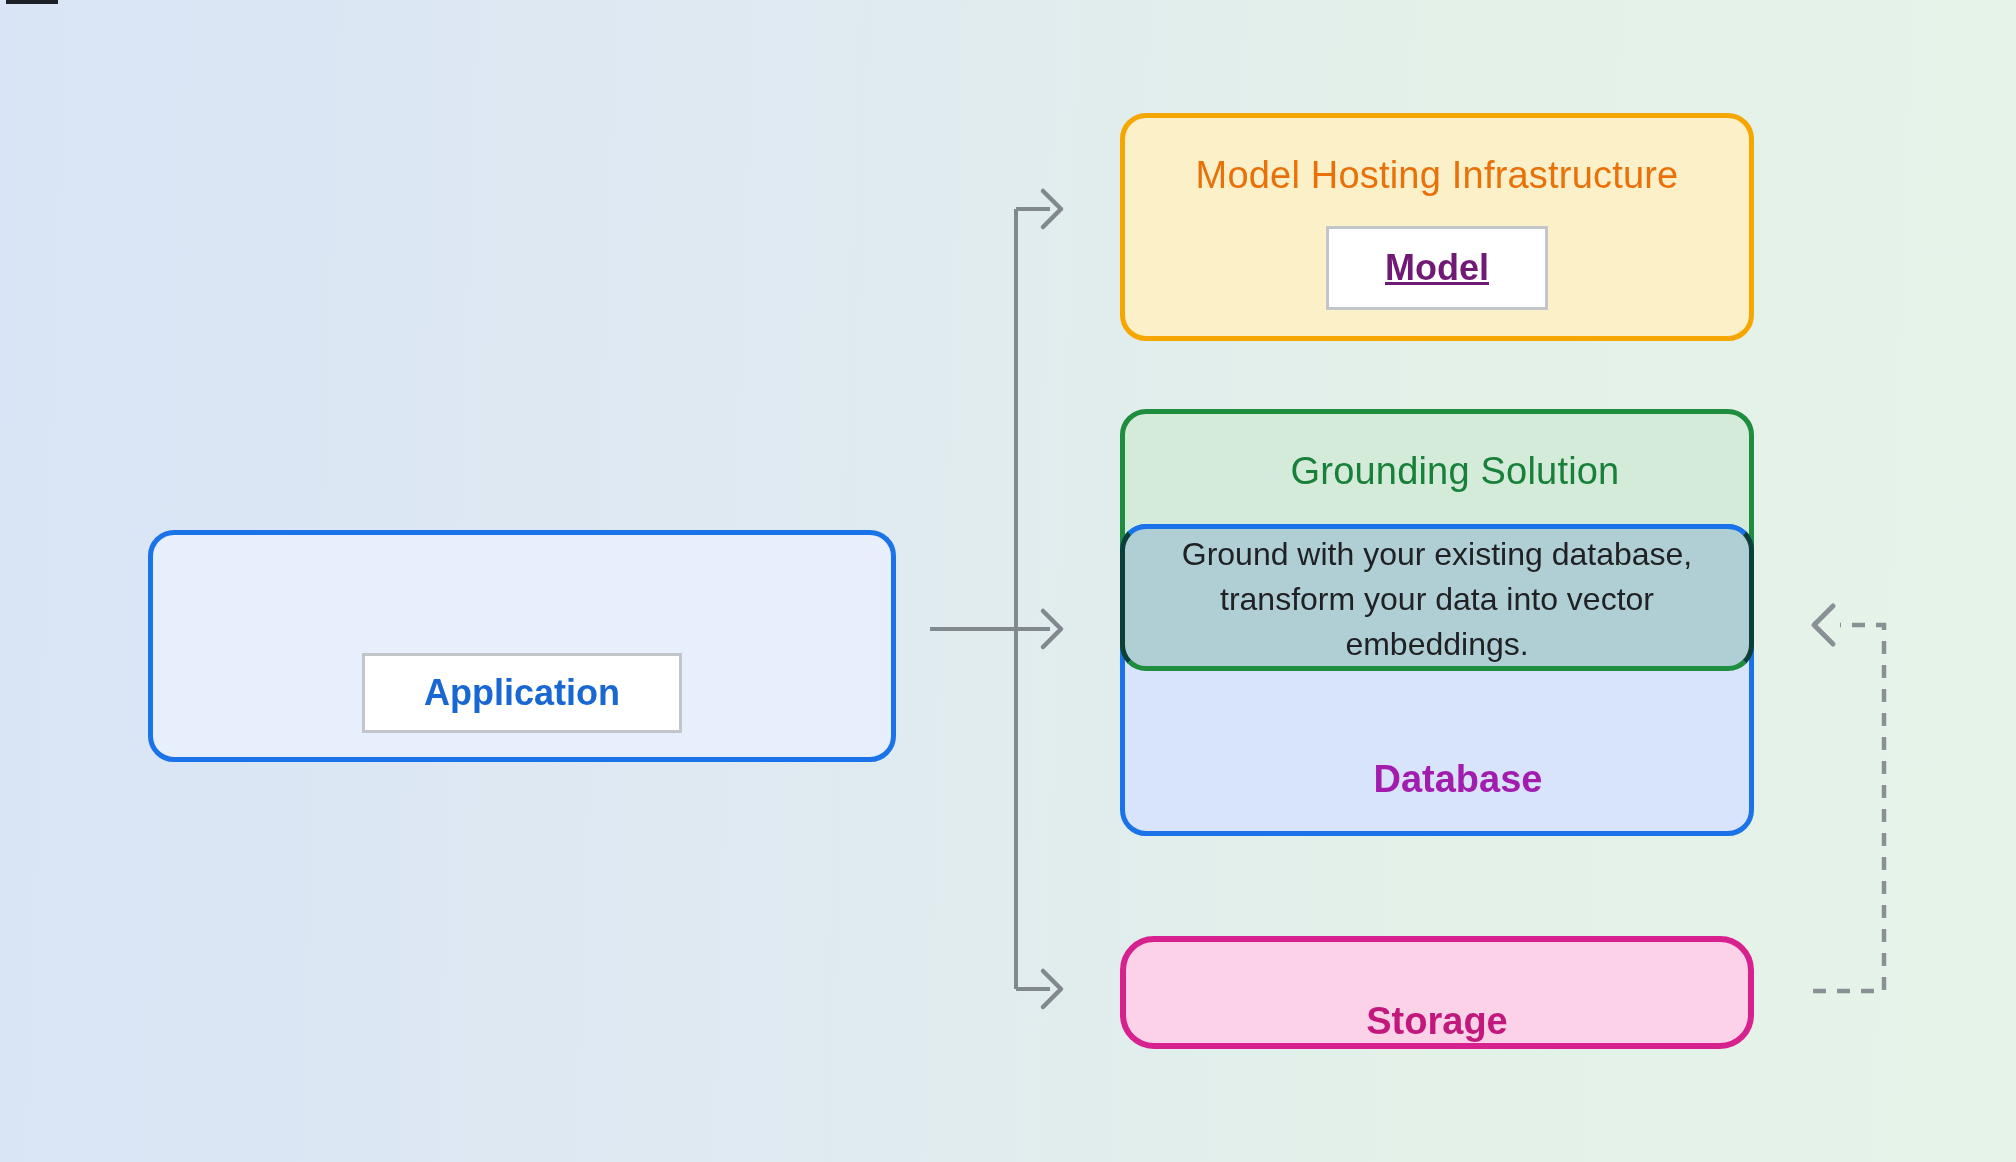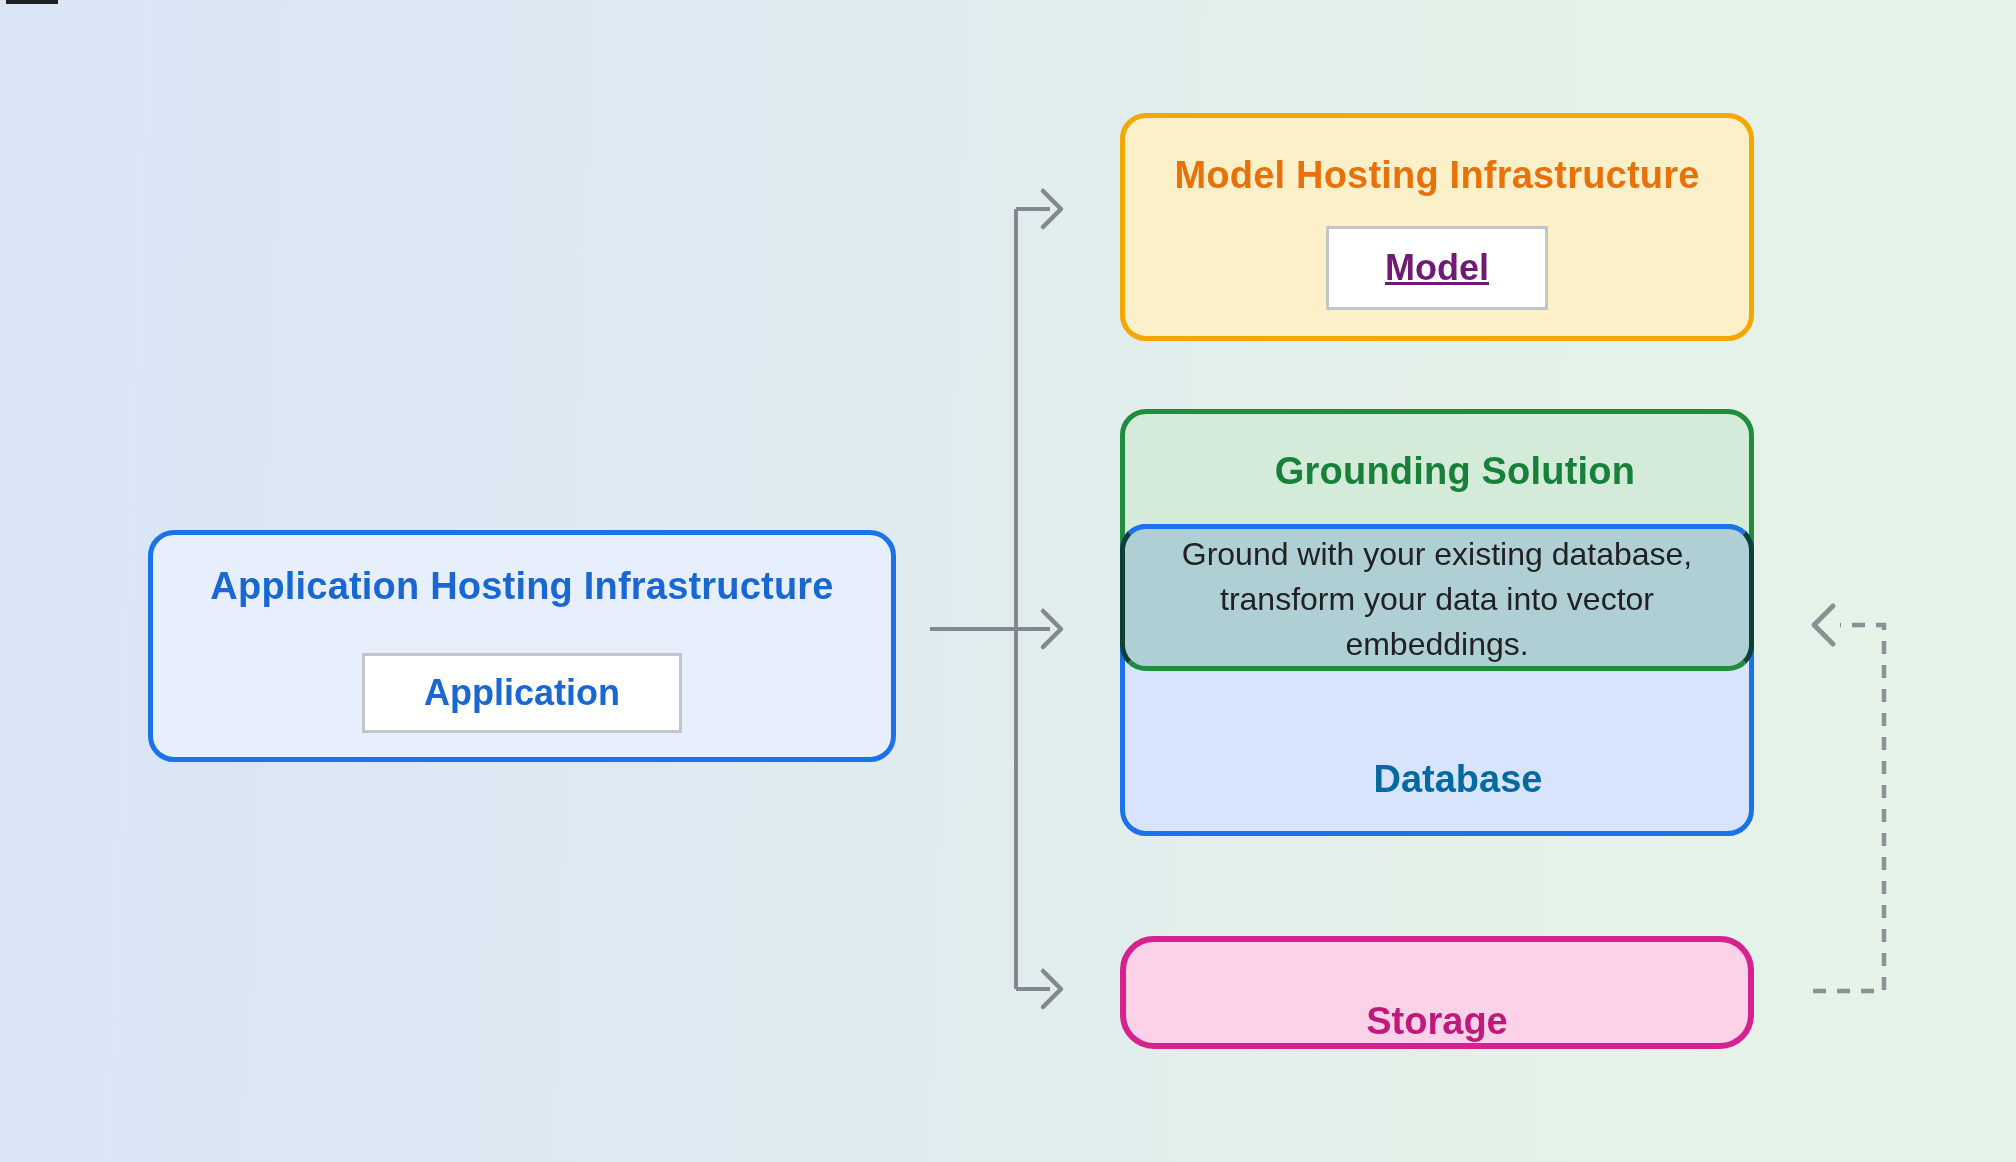--- a/index.html
+++ b/index.html
@@ -14,32 +14,32 @@
   .app-box      { left:148px;  top:530px; width:748px; height:232px; background:#E8EFFC; border:5px solid #1A73E8; border-radius:26px; z-index:1; }
   .model-box    { left:1120px; top:113px; width:634px; height:228px; background:#FBF0C8; border:5px solid #F6A600; border-radius:26px; z-index:1; }
   .grounding-box{ left:1120px; top:409px; width:634px; height:311px; background:#D4EBDA; border:5px solid #1E8E3E; border-radius:26px; z-index:2; }
   .database-box { left:1120px; top:524px; width:634px; height:312px; background:#D7E4FC; border:5px solid #1A73E8; border-radius:26px; z-index:3; }
   .overlap-box  { left:1120px; top:524px; width:634px; height:147px; background:#B0CFD4;
                   border:5px solid #0B4038; border-top-color:#1A73E8; border-bottom-color:#1E8E3E;
                   border-radius:26px; z-index:4; display:flex; align-items:center; justify-content:center; }
   .storage-box  { left:1120px; top:936px; width:634px; height:113px; background:#FBD2E8; border:6px solid #D6218F; border-radius:34px;
                   z-index:1; display:flex; align-items:flex-end; justify-content:center; }
 
-  .box-title { position:absolute; left:0; right:0; text-align:center; font-weight:bold; font-size:38px; letter-spacing:0.2px; }
+  .box-title { position:absolute; left:0; right:0; text-align:center; font-weight:normal; font-size:38px; letter-spacing:0.2px; }
   .app-box .box-title       { top:30px; color:#1967D2; }
   .model-box .box-title     { top:36px; color:#E8710A; }
   .grounding-box .box-title { top:36px; color:#188038;margin-left:36px; }
 
   .chip { position:absolute; left:50%; transform:translateX(-50%); background:#FFFFFF; border:3px solid #C2C6CA;
           display:flex; align-items:center; justify-content:center; font-weight:bold; font-size:36px; }
   .app-box .chip   { top:118px; width:314px; height:74px; color:#1967D2; }
   .model-box .chip { top:108px; width:216px; height:78px; color:#701a75;text-decoration:underline; }
 
   .overlap-text { width:580px; text-align:center; font-size:32px; line-height:45px; color:#202124; margin-top:4px; }
-  .db-label { position:absolute; left:0; right:0; bottom:30px; text-align:center; font-size:38px; font-weight:bold; color:#0369a1;padding-left:42px; }
+  .db-label { position:absolute; left:0; right:0; bottom:30px; text-align:center; font-size:38px; font-weight:bold; color:#a21caf;padding-left:42px; }
   .storage-label { font-size:38px; font-weight:bold; color:#C2187B; }
 
   .corner-artifact { position:absolute; left:6px; top:0; width:52px; height:4px; background:#1D2125; z-index:5; }
 </style>
 </head>
 <body>
 
 <div class="canvas">
 
   <svg class="arrows" width="2016" height="1162" viewBox="0 0 2016 1162">
@@ -54,21 +54,20 @@
       <path d="M 1043 191 L 1061 209 L 1043 227"></path>
       <path d="M 1043 611 L 1061 629 L 1043 647"></path>
       <path d="M 1043 971 L 1061 989 L 1043 1007"></path>
     </g>
 
     <path d="M 1813 991 H 1884 V 625 H 1840" stroke="#8A9195" stroke-width="4.5" fill="none" stroke-dasharray="13 11"></path>
     <path d="M 1833 606 L 1814 625 L 1833 644" stroke="#8A9195" stroke-width="5" fill="none" stroke-linecap="round" stroke-linejoin="round"></path>
   </svg>
 
   <div class="box app-box">
-    <div class="box-title">Application Hosting Infrastructure</div>
     <div class="chip">
       <span>Application</span>
     </div>
   </div>
 
   <div class="box model-box">
     <div class="box-title">Model Hosting Infrastructure</div>
     <div class="chip">
       <span>Model</span>
     </div>

